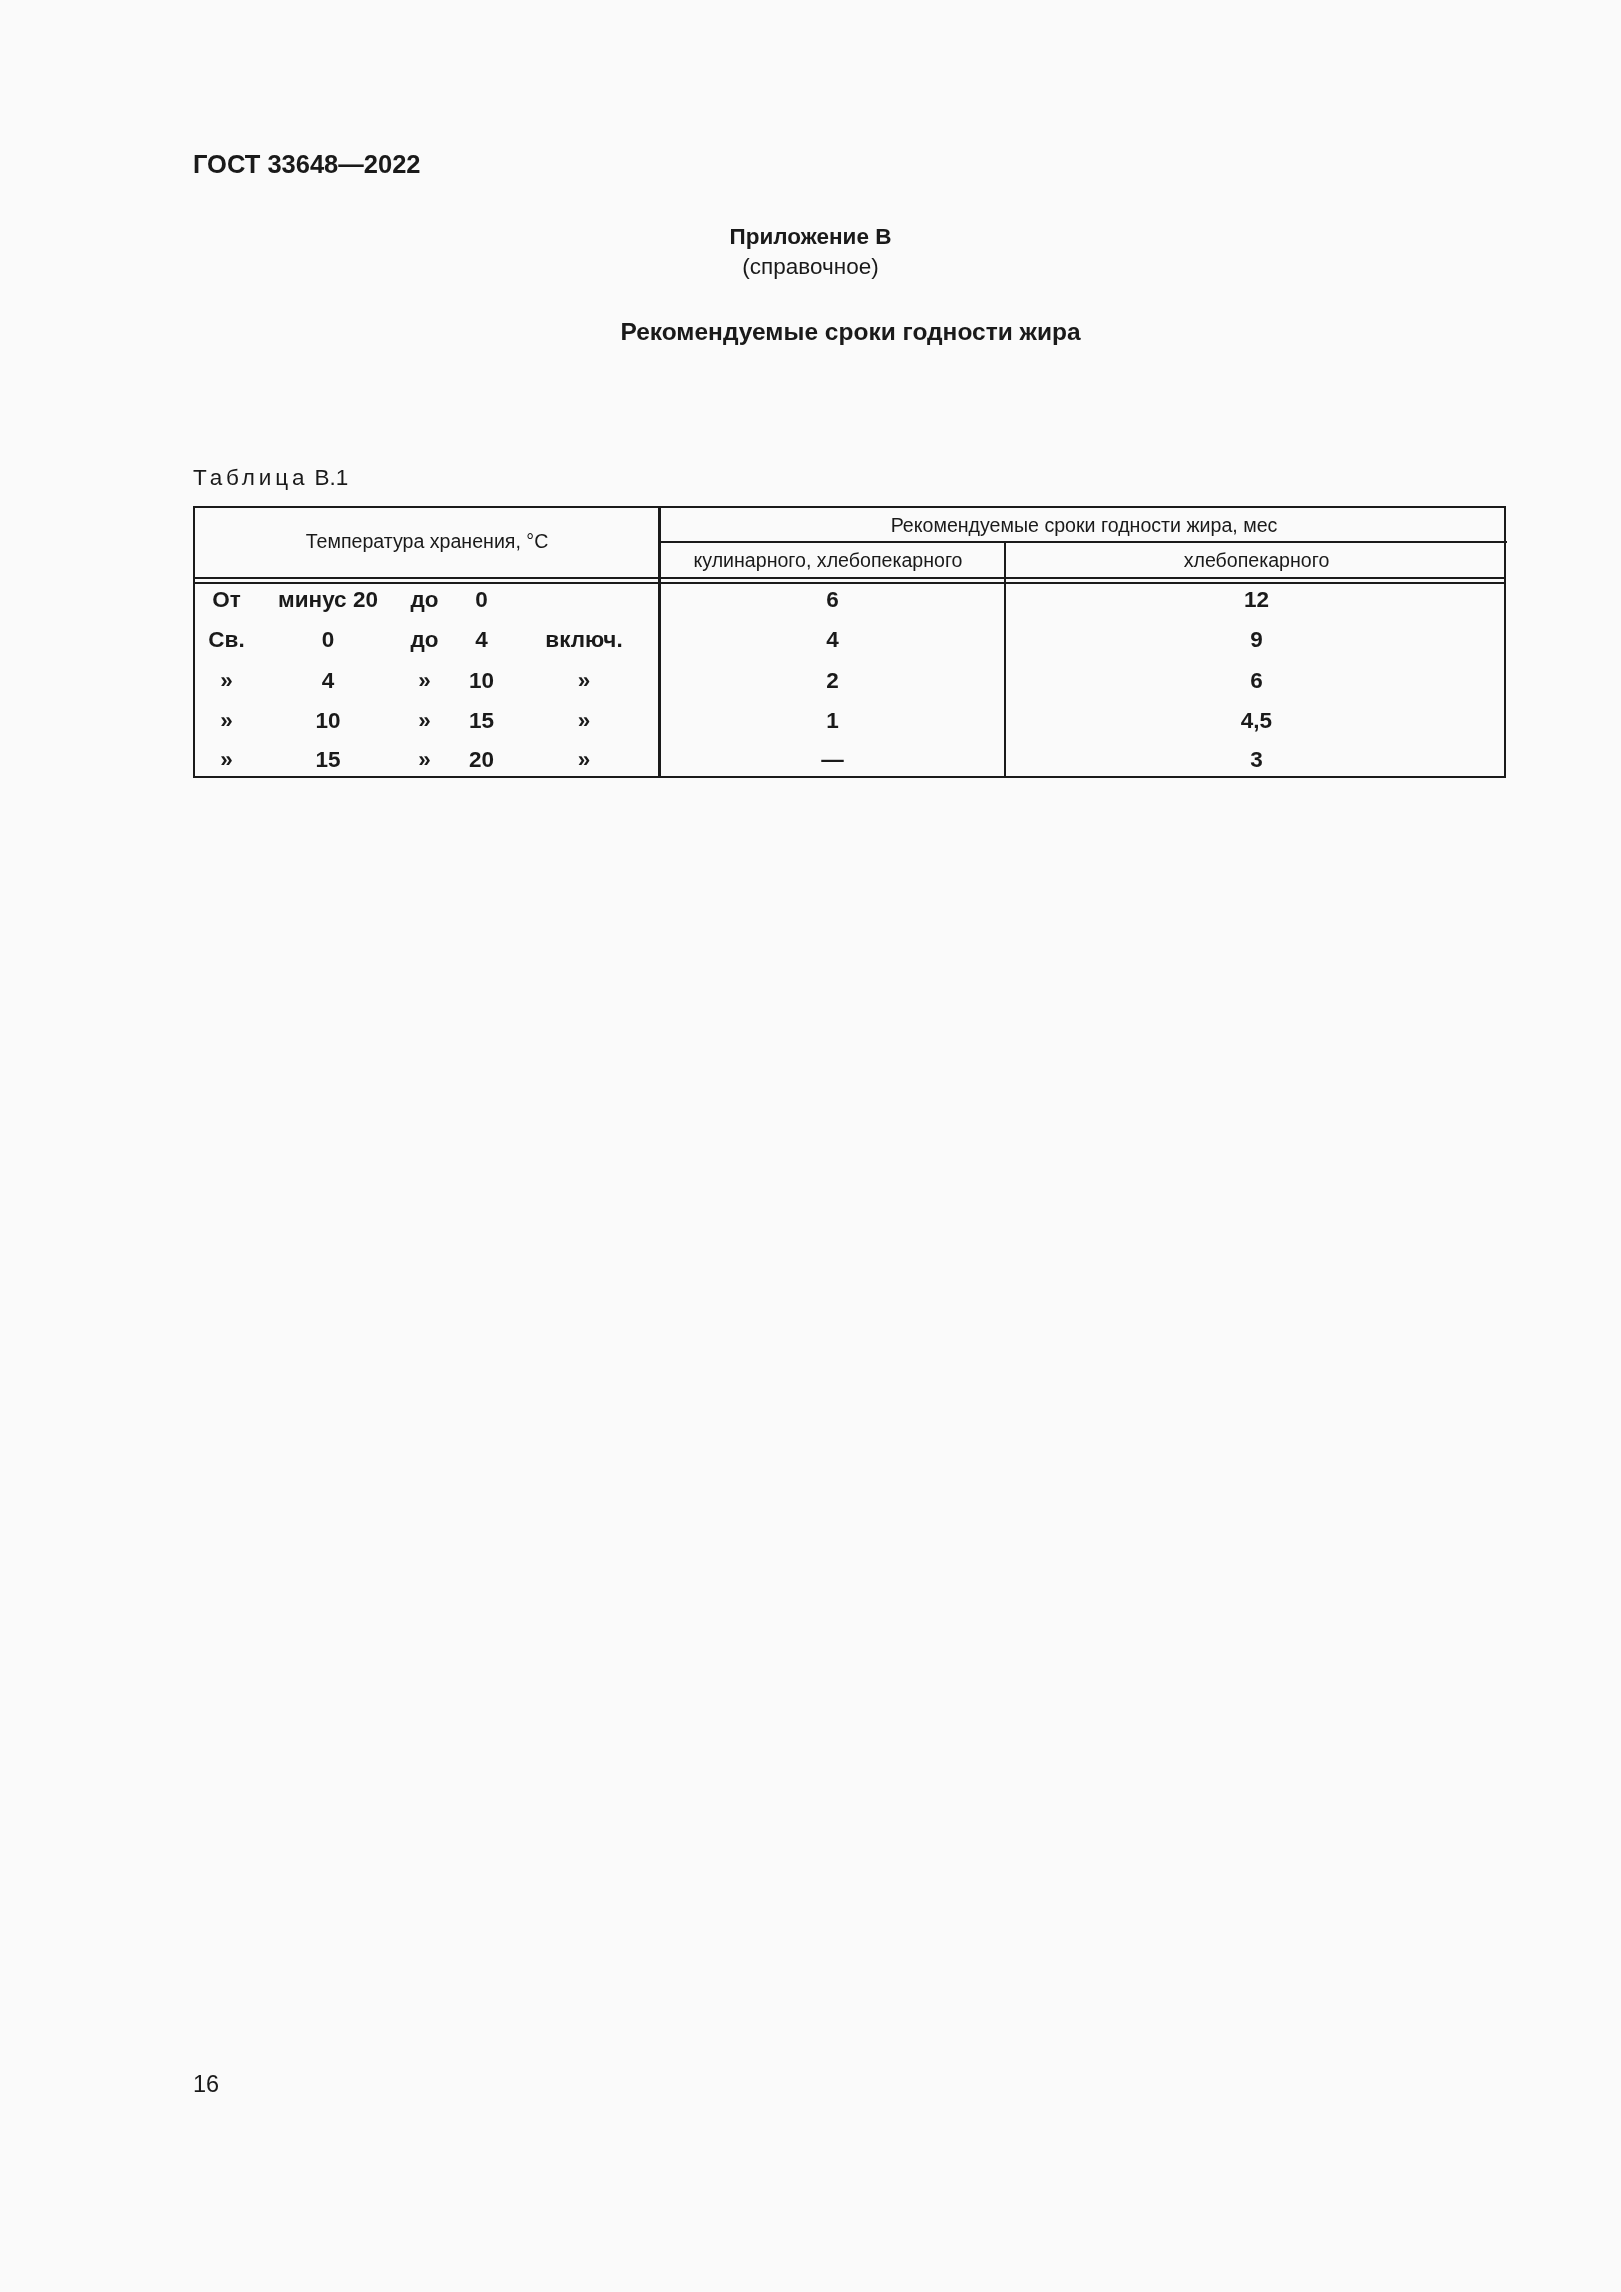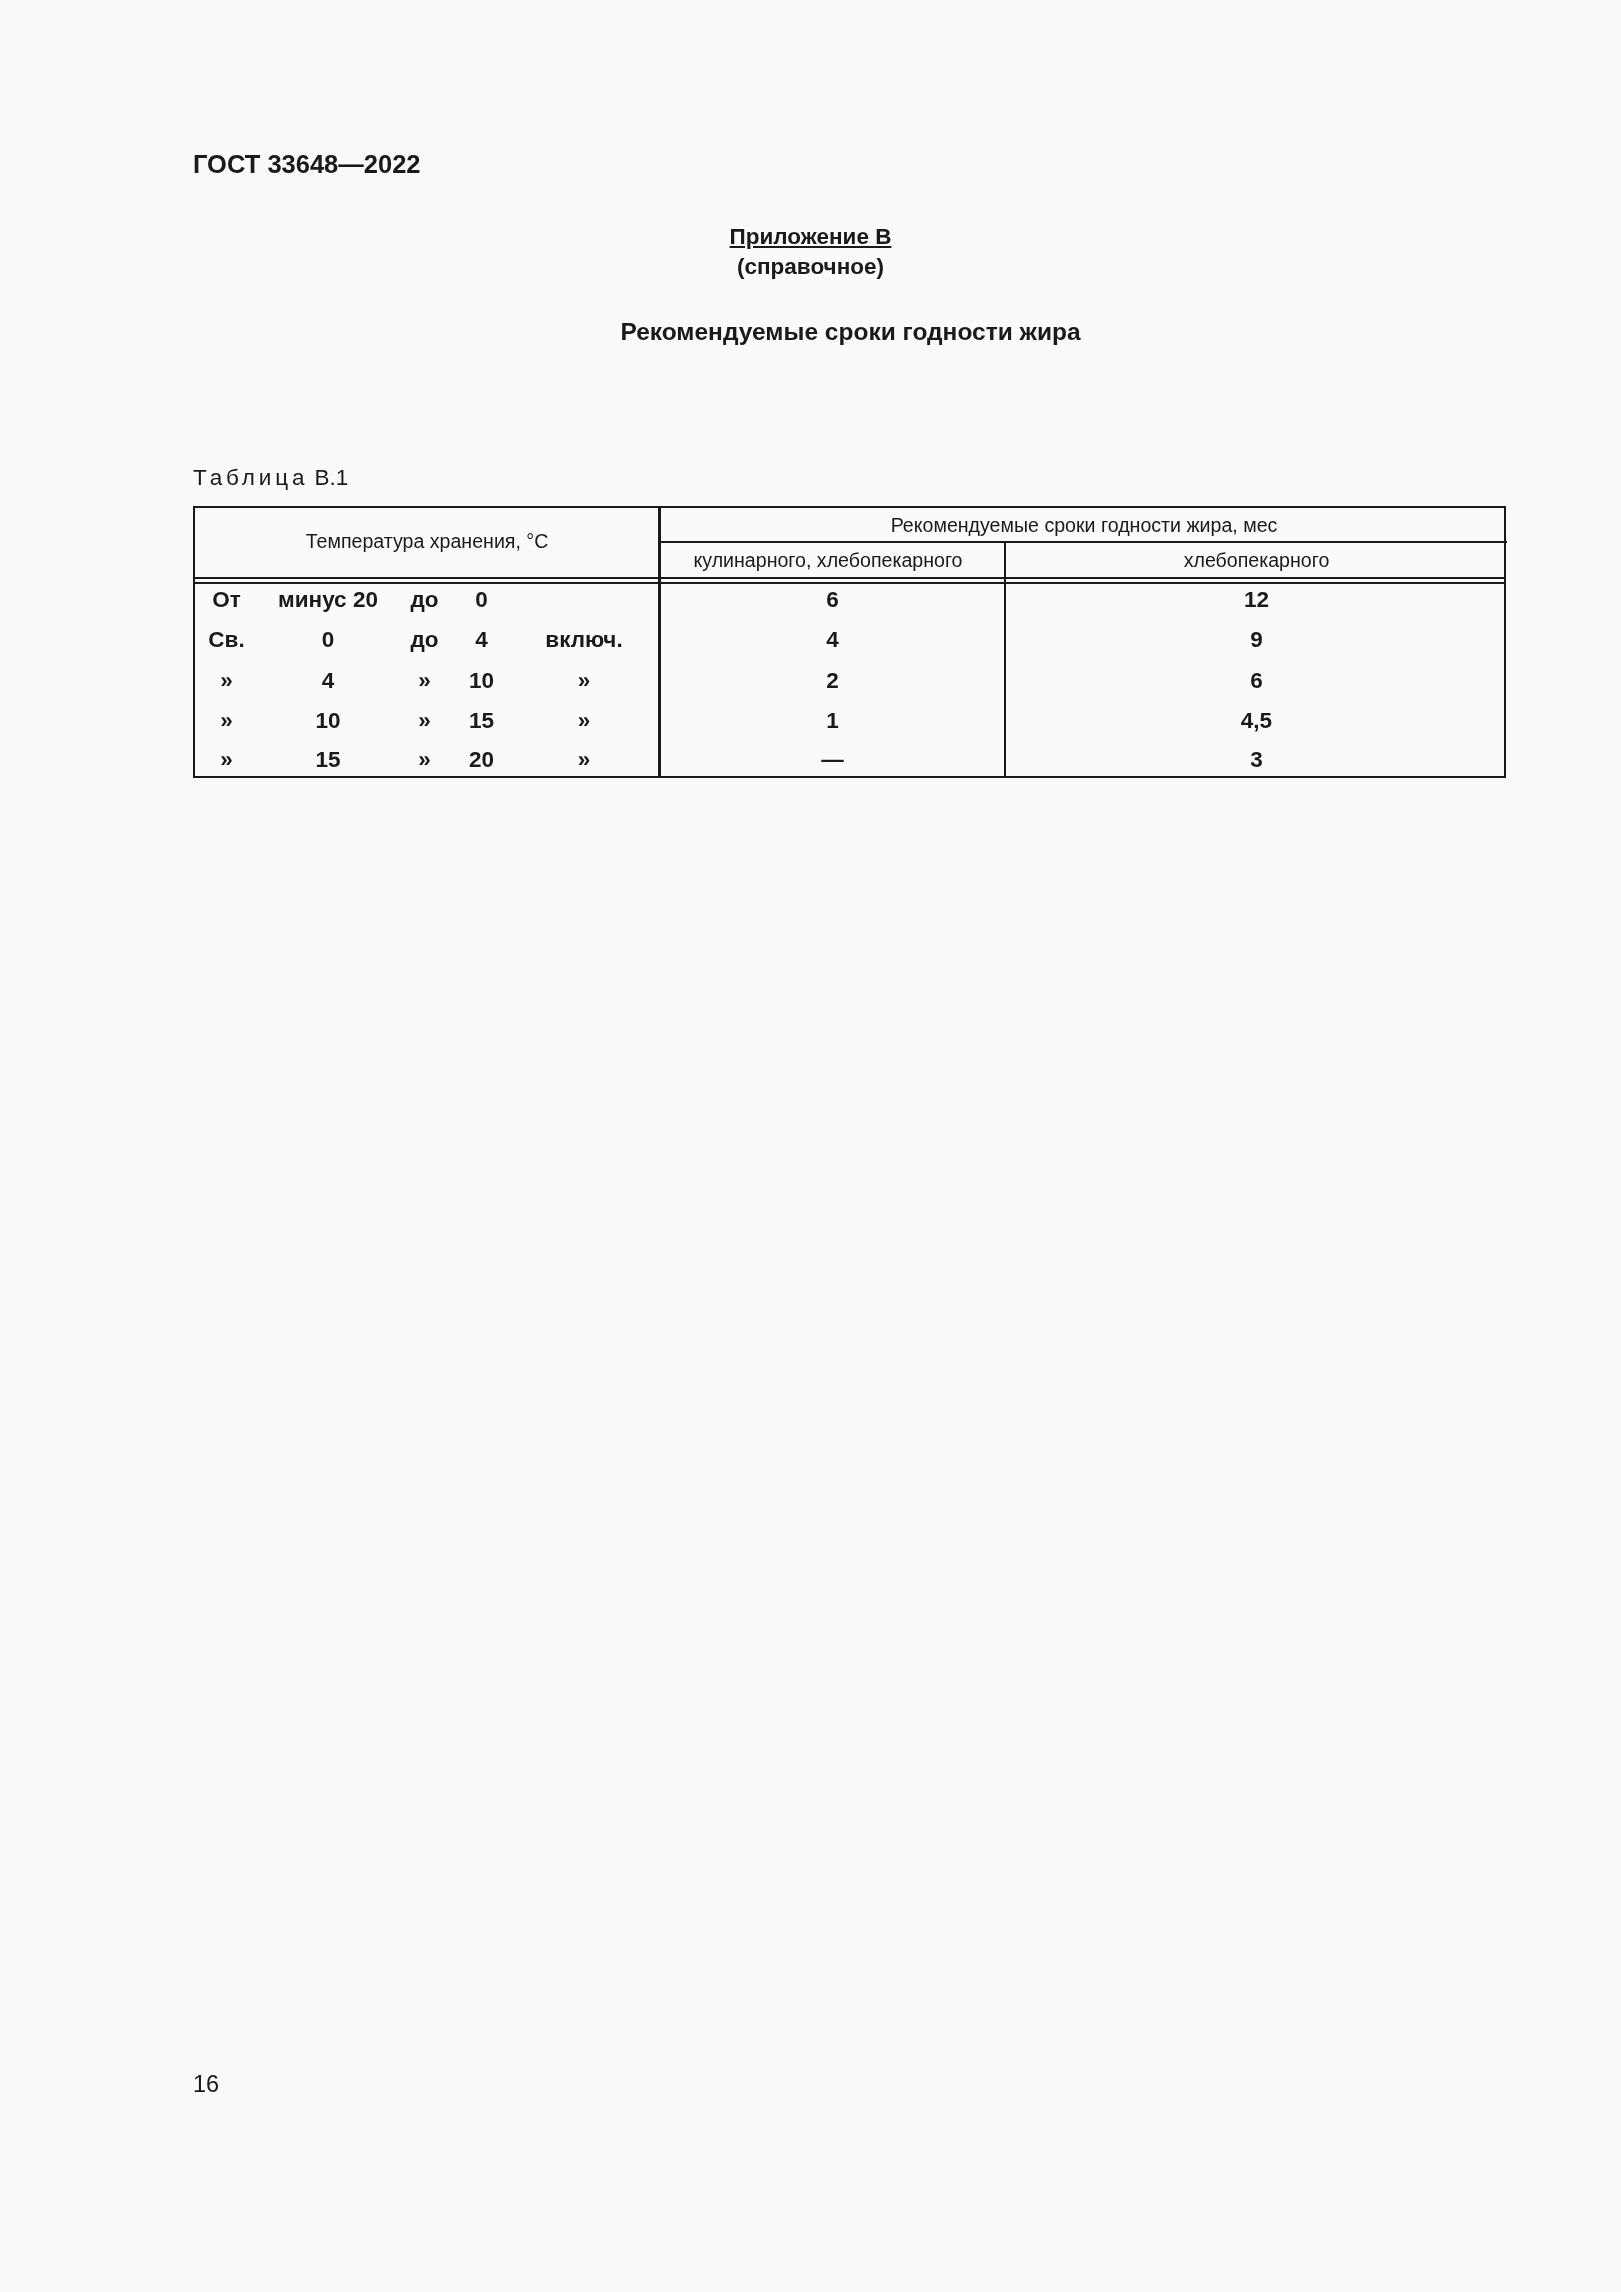--- a/index.html
+++ b/index.html
@@ -4,22 +4,22 @@
 <style>
   html, body { margin: 0; padding: 0; }
   body {
     width: 1621px; height: 2293px; background: #fafafa; position: relative;
     font-family: "Liberation Sans", "DejaVu Sans", sans-serif; color: #1a1a1a;
     overflow: hidden;
   }
   .abs { position: absolute; white-space: nowrap; }
   .doc-code { left: 193px; top: 150px; font-size: 25.5px; font-weight: bold; text-align: right; }
   .center { left: 0; width: 1621px; text-align: center; }
-  .annex-title { top: 224px; font-size: 22.5px; font-weight: bold; text-decoration: underline; }
-  .annex-type { top: 254px; font-size: 22.5px; font-weight: bold; }
+  .annex-title { top: 224px; font-size: 22.5px; font-weight: bold; }
+  .annex-type { top: 254px; font-size: 22.5px; font-weight: normal; }
   .section-title { top: 318px; font-size: 24.5px; font-weight: bold; left: 0; width: 1701px; }
   .para { left: 193px; width: 1313px; top: 379px; font-size: 22.5px; line-height: 32px; white-space: normal; text-align: justify; text-align-last: left; }
   .para .line { display: block; }
   .para .line1 { text-indent: 69px; text-align-last: justify; }
   .table-caption { left: 193px; top: 465px; font-size: 22.5px; letter-spacing: 3.9px; }
   .table-caption .num { letter-spacing: 0; margin-left: 5.9px; }
 
   
   .frame { position: absolute; left: 193px; top: 506px; width: 1313px; height: 272px; border: 2.9px solid #1a1a1a; box-sizing: border-box; }
   .hline { position: absolute; background: #1a1a1a; }

